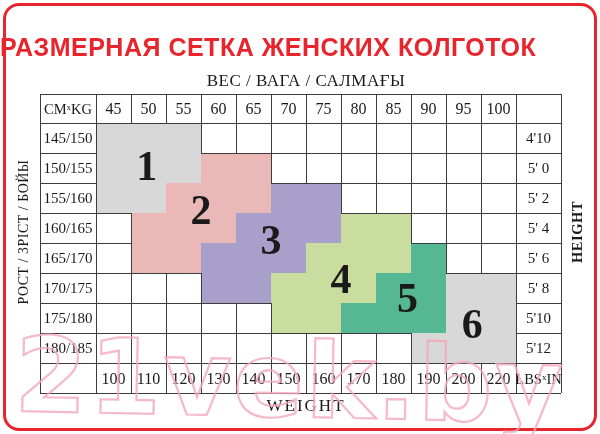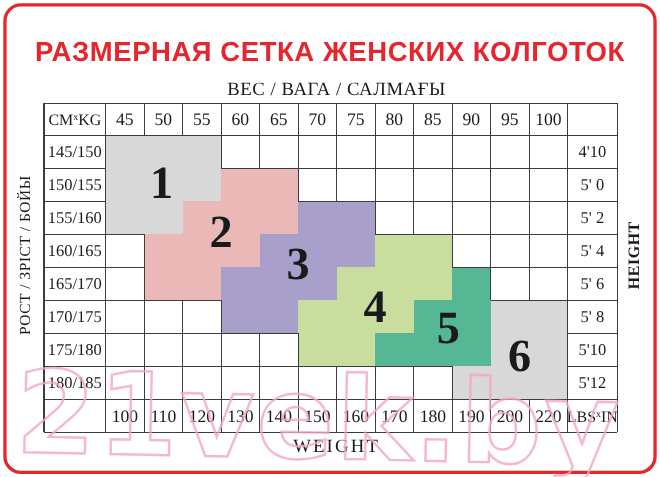--- a/index.html
+++ b/index.html
@@ -1,19 +1,19 @@
 <!DOCTYPE html>
 <html><head>
 <meta charset="utf-8">
 <style>
   html,body{margin:0;padding:0;background:#ffffff;}
   body{width:600px;height:434px;position:relative;overflow:hidden;
        font-family:"Liberation Serif","DejaVu Serif",serif;color:#1a1a1a;}
   .card{position:absolute;inset:3px;border:3px solid #e8252d;border-radius:16px;background:#fff;}
-  .title{position:absolute;top:33px;left:0;right:0;text-align:center;
+  .title{position:absolute;top:33px;left:0;right:0;text-align:left;
          font-family:"Liberation Sans","DejaVu Sans",sans-serif;font-weight:bold;
          font-size:25px;color:#e8252d;letter-spacing:0.5px;white-space:nowrap;}
   .axis-top{position:absolute;top:71px;left:96px;width:420px;text-align:center;
             font-size:17px;letter-spacing:0.5px;font-family:Liberation Serif, serif;}
   .axis-bottom{position:absolute;top:396px;left:96px;width:420px;text-align:center;
                font-size:17px;letter-spacing:2px;font-weight:400;}
   .axis-left{position:absolute;left:24px;top:232px;transform:translate(-50%,-50%) rotate(-90deg);
              white-space:nowrap;font-size:14px;letter-spacing:0.5px;}
   .axis-right{position:absolute;left:577px;top:232px;transform:translate(-50%,-50%) rotate(-90deg);
               white-space:nowrap;font-size:14.5px;letter-spacing:0.5px;font-weight:600;}

